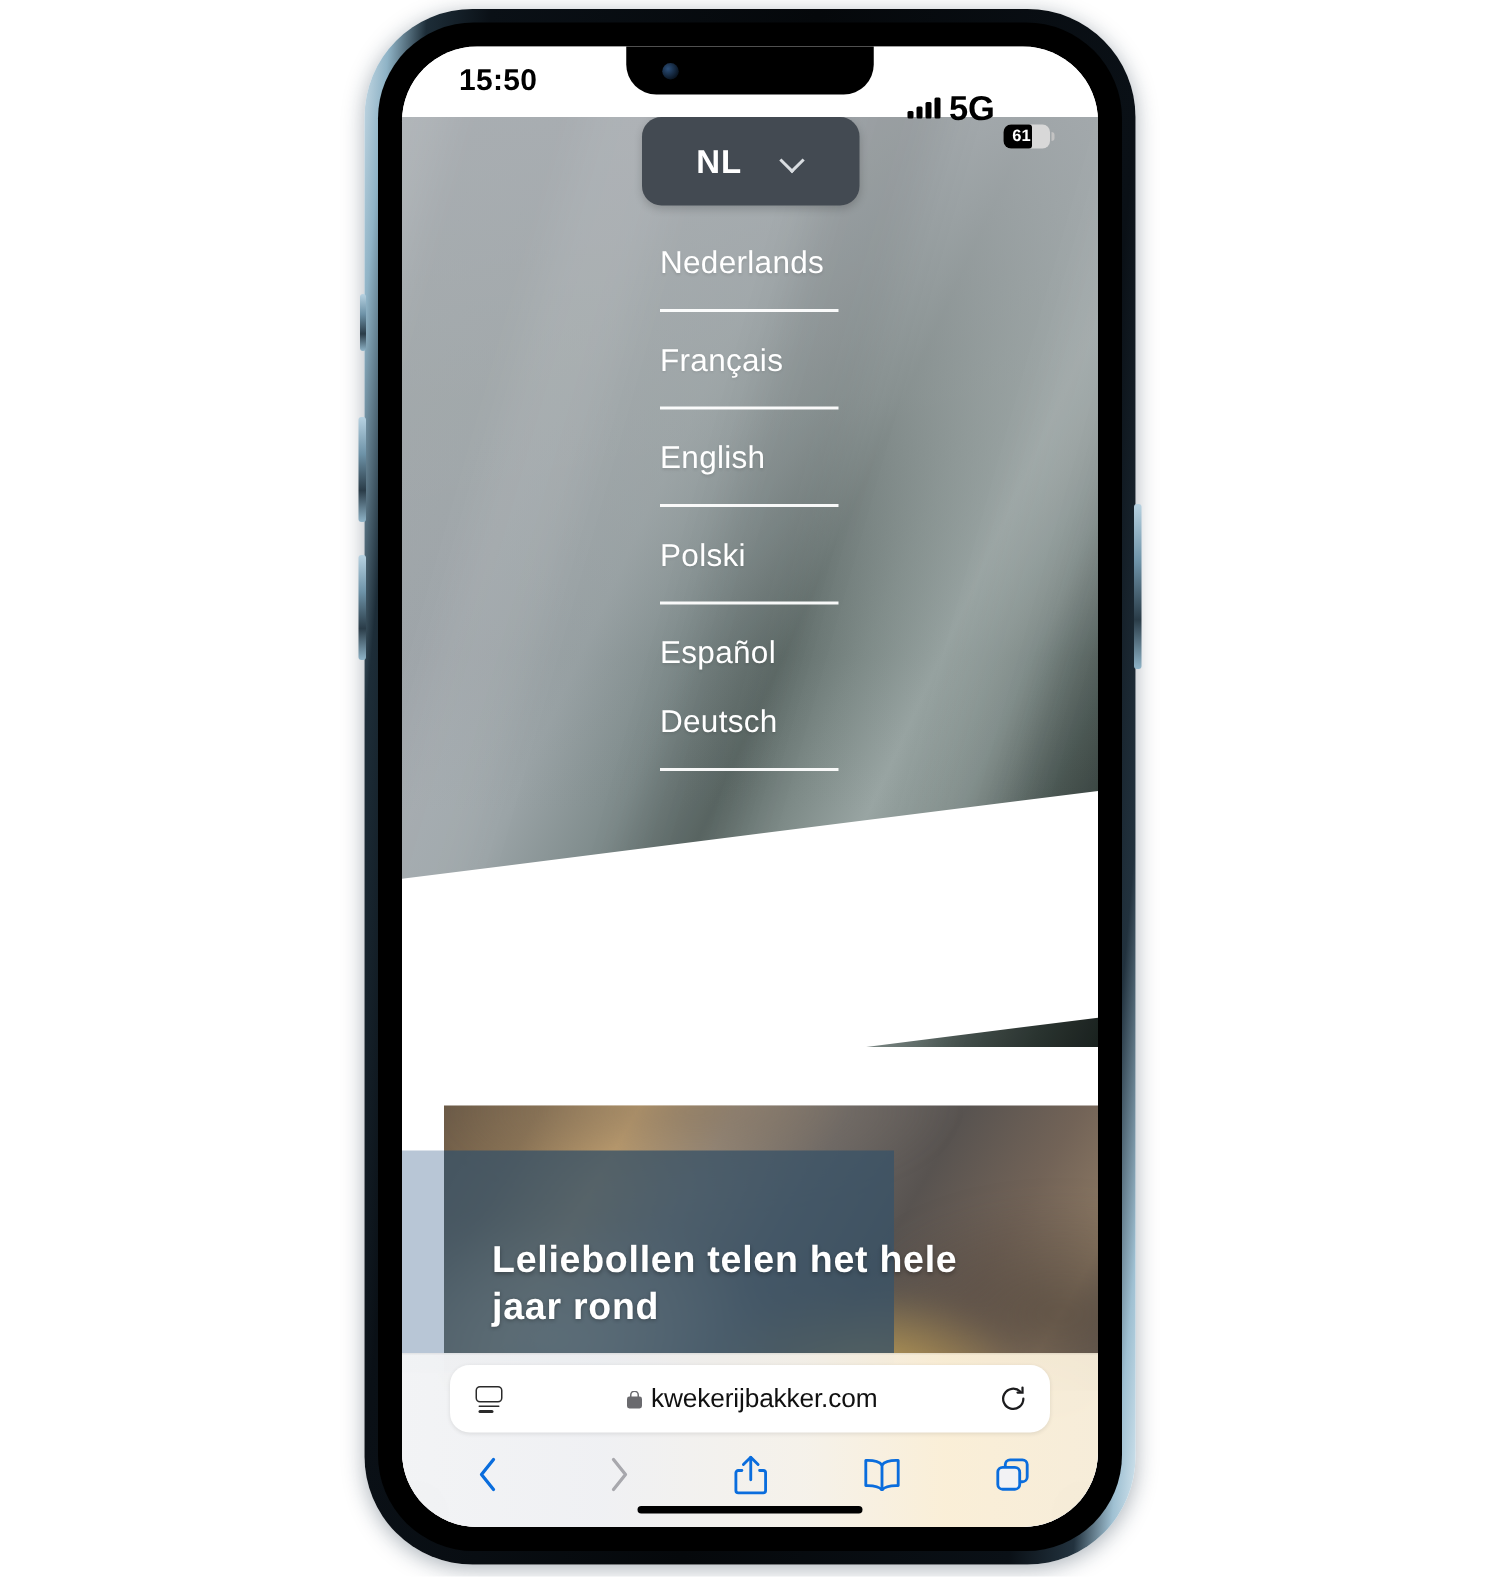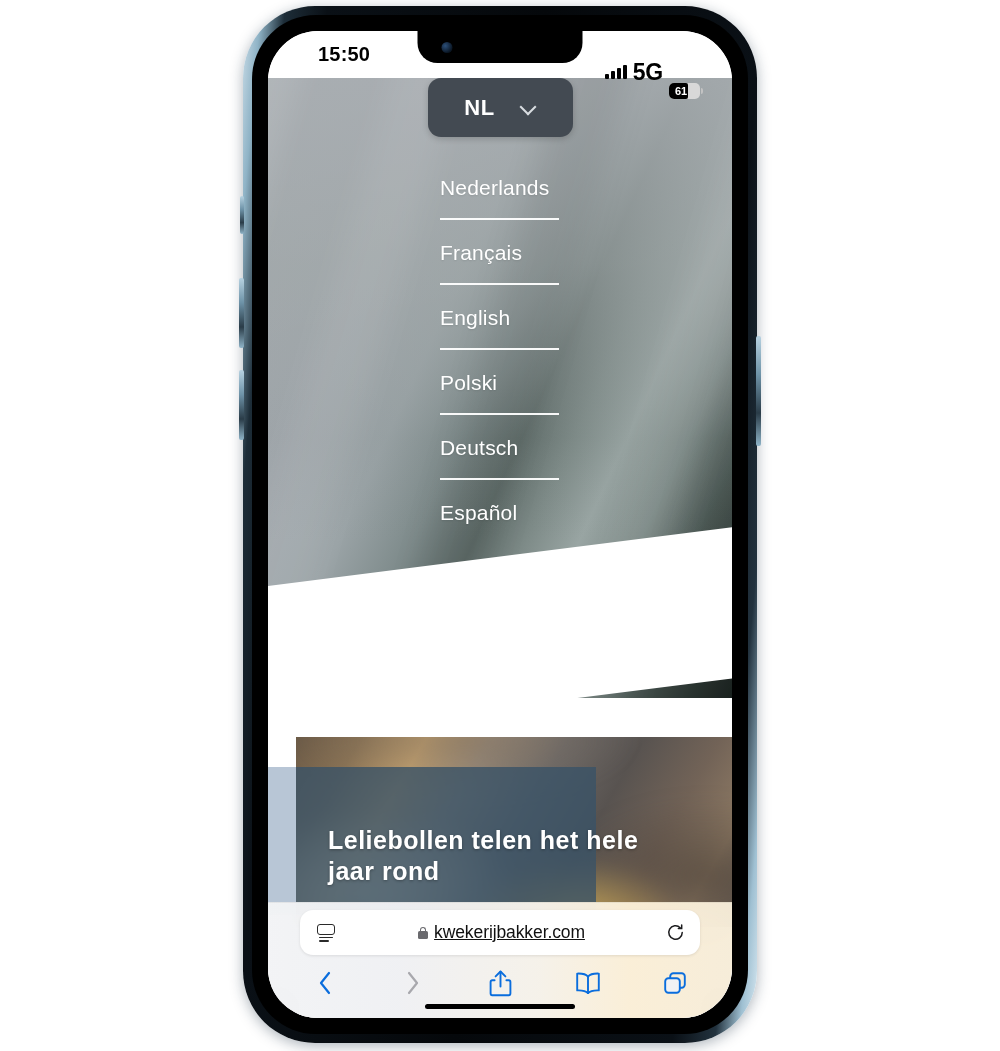--- a/index.html
+++ b/index.html
@@ -85,21 +85,20 @@
     z-index: 30;
   }
   .sb-time {
     position: absolute;
     left: 38px;
     top: 12px;
     font-size: 20px;
     font-weight: bold;
     color: #000;
     letter-spacing: .2px;
-    margin-left: 12px;
   }
   .sb-right {
     position: absolute;
     right: 32px;
     top: 14px;
     display: flex;
     align-items: center;
     gap: 6px;
   }
   .sig-bars { display: flex; align-items: flex-end; gap: 2.5px; height: 14px; }
@@ -264,21 +263,21 @@
     content: "";
     position: absolute;
     left: 1px; top: 1px;
     width: 10px; height: 10px;
     border-right: 2px solid #d9dde1;
     border-bottom: 2px solid #d9dde1;
     transform: rotate(45deg);
   }
 
   .lang-list {
-    margin-top: 38px;
+    margin-top: 26px;
     list-style: none;
     width: 120px;
     margin-left: auto;
     margin-right: auto;
     padding-left: 0;
   }
   .lang-item {
     position: relative;
     text-align: left;
     padding: 0 0 20px 0;
@@ -459,21 +458,20 @@
     width: 6px; height: 6px;
     border: 1.6px solid #6a6a6e;
     border-bottom: none;
     border-radius: 3px 3px 0 0;
   }
   .url-text {
     font-size: 17.5px;
     color: #101010;
     letter-spacing: -.1px;
     white-space: nowrap;
-    text-decoration: underline;
   }
   .reload-icon {
     width: 19px; height: 19px;
     position: relative;
     flex: 0 0 auto;
   }
   .reload-icon svg { display: block; }
 
   .toolbar {
     position: absolute;
@@ -546,27 +544,27 @@
               <span class="rule"></span>
             </li>
             <li class="lang-item">
               <span class="lang-label">English</span>
               <span class="rule"></span>
             </li>
             <li class="lang-item">
               <span class="lang-label">Polski</span>
               <span class="rule"></span>
             </li>
+            <li class="lang-item last">
+              <span class="lang-label">Español</span>
+
+            </li>
             <li class="lang-item">
               <span class="lang-label">Deutsch</span>
               <span class="rule"></span>
-            </li>
-            <li class="lang-item last">
-              <span class="lang-label">Español</span>
-
             </li>
           </ul>
         </div>
 
         <div class="white-band"></div>
 
         <div class="carousel">
           <div class="card-peek"></div>
           <div class="card-main">
             <div class="card-overlay"></div>

